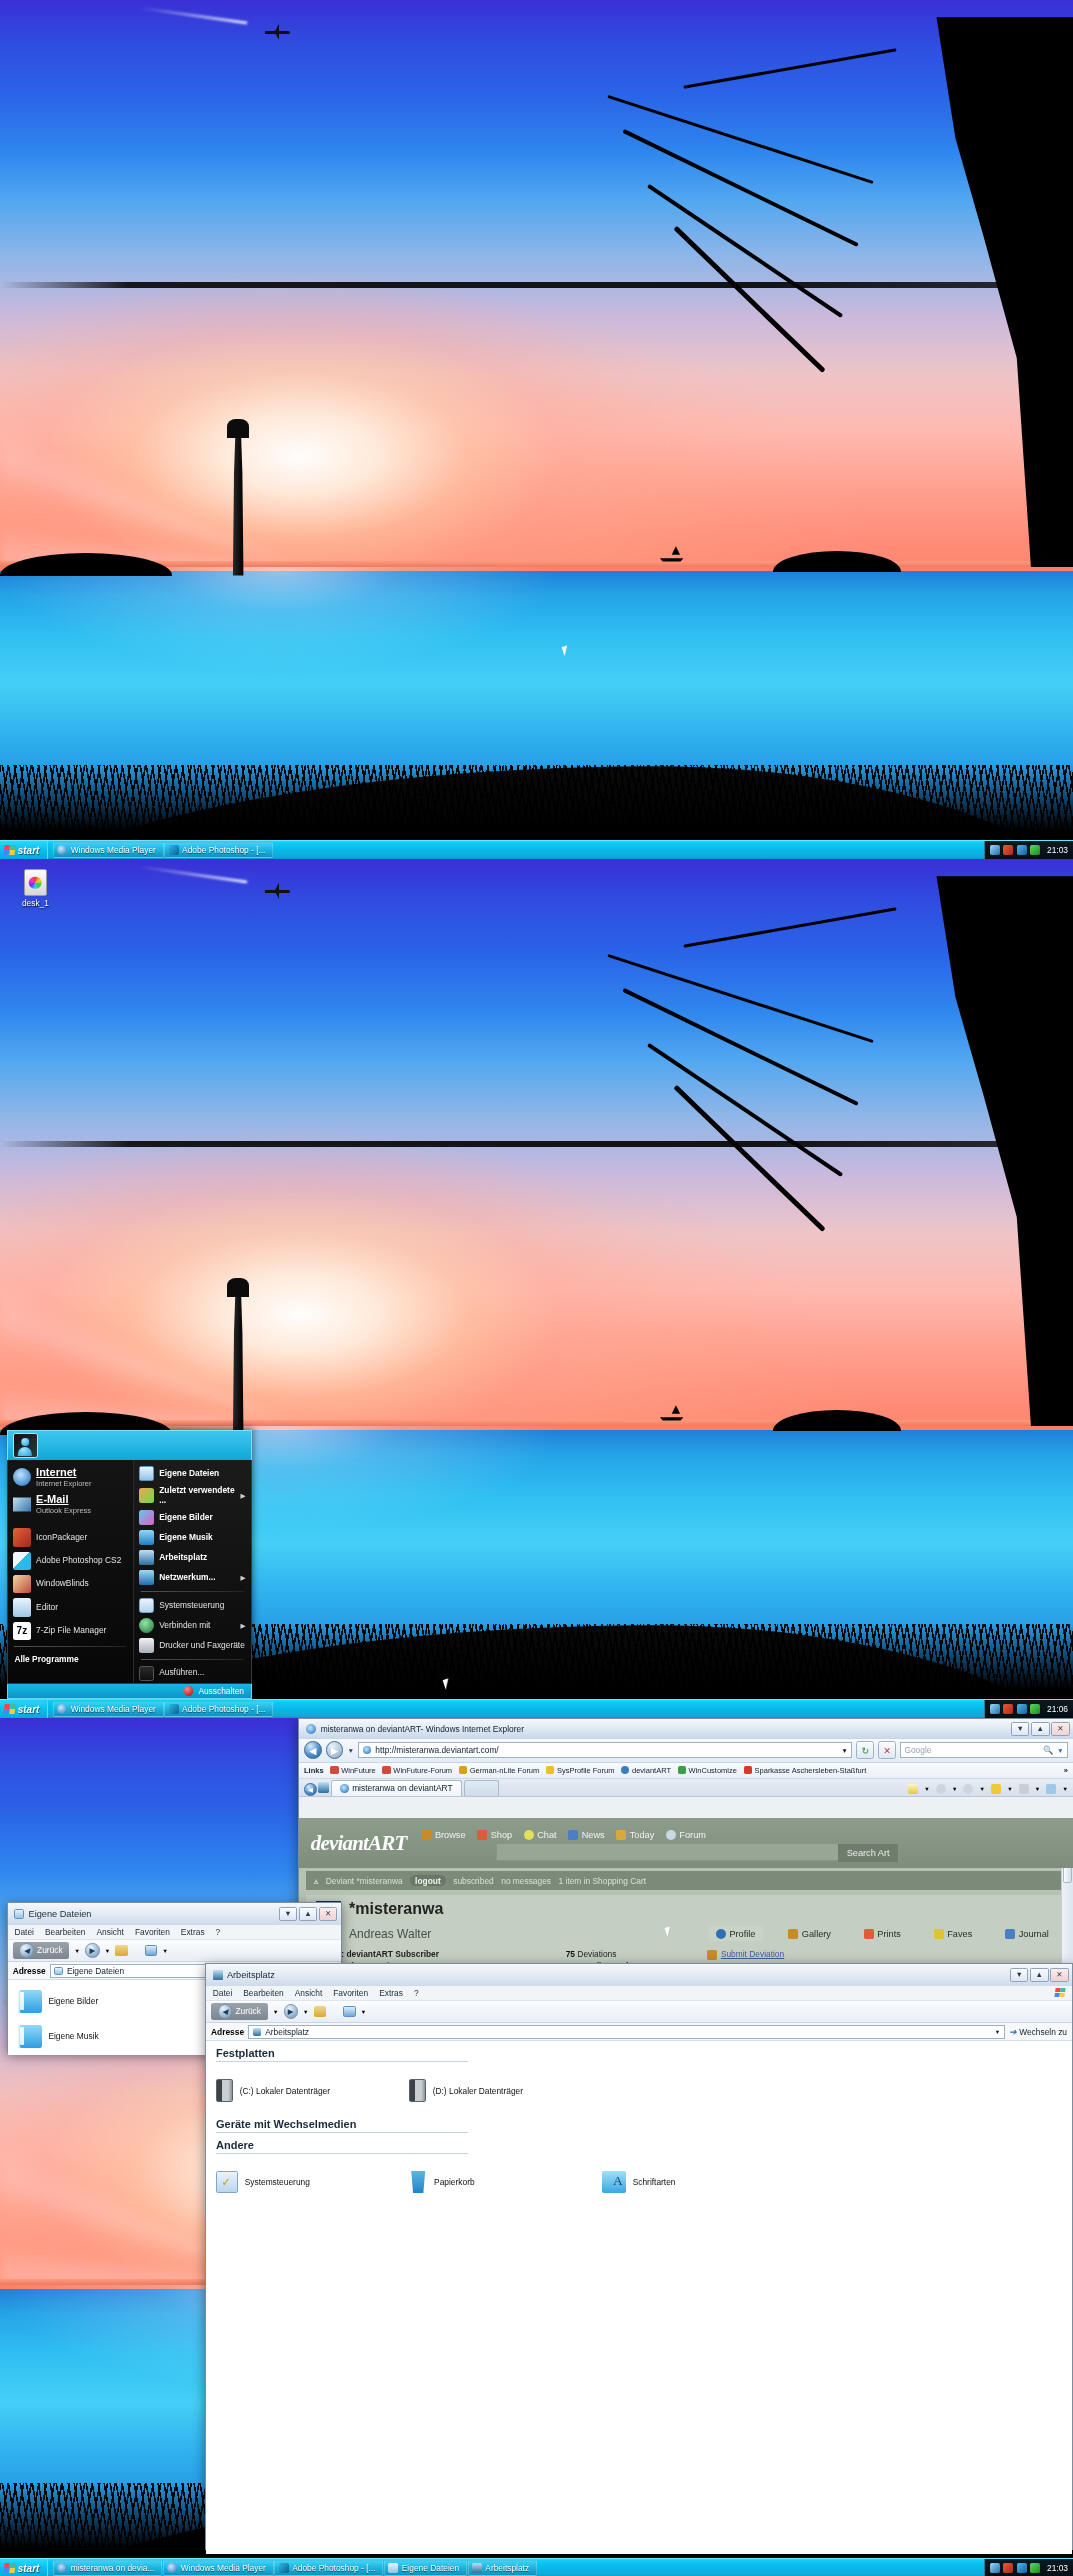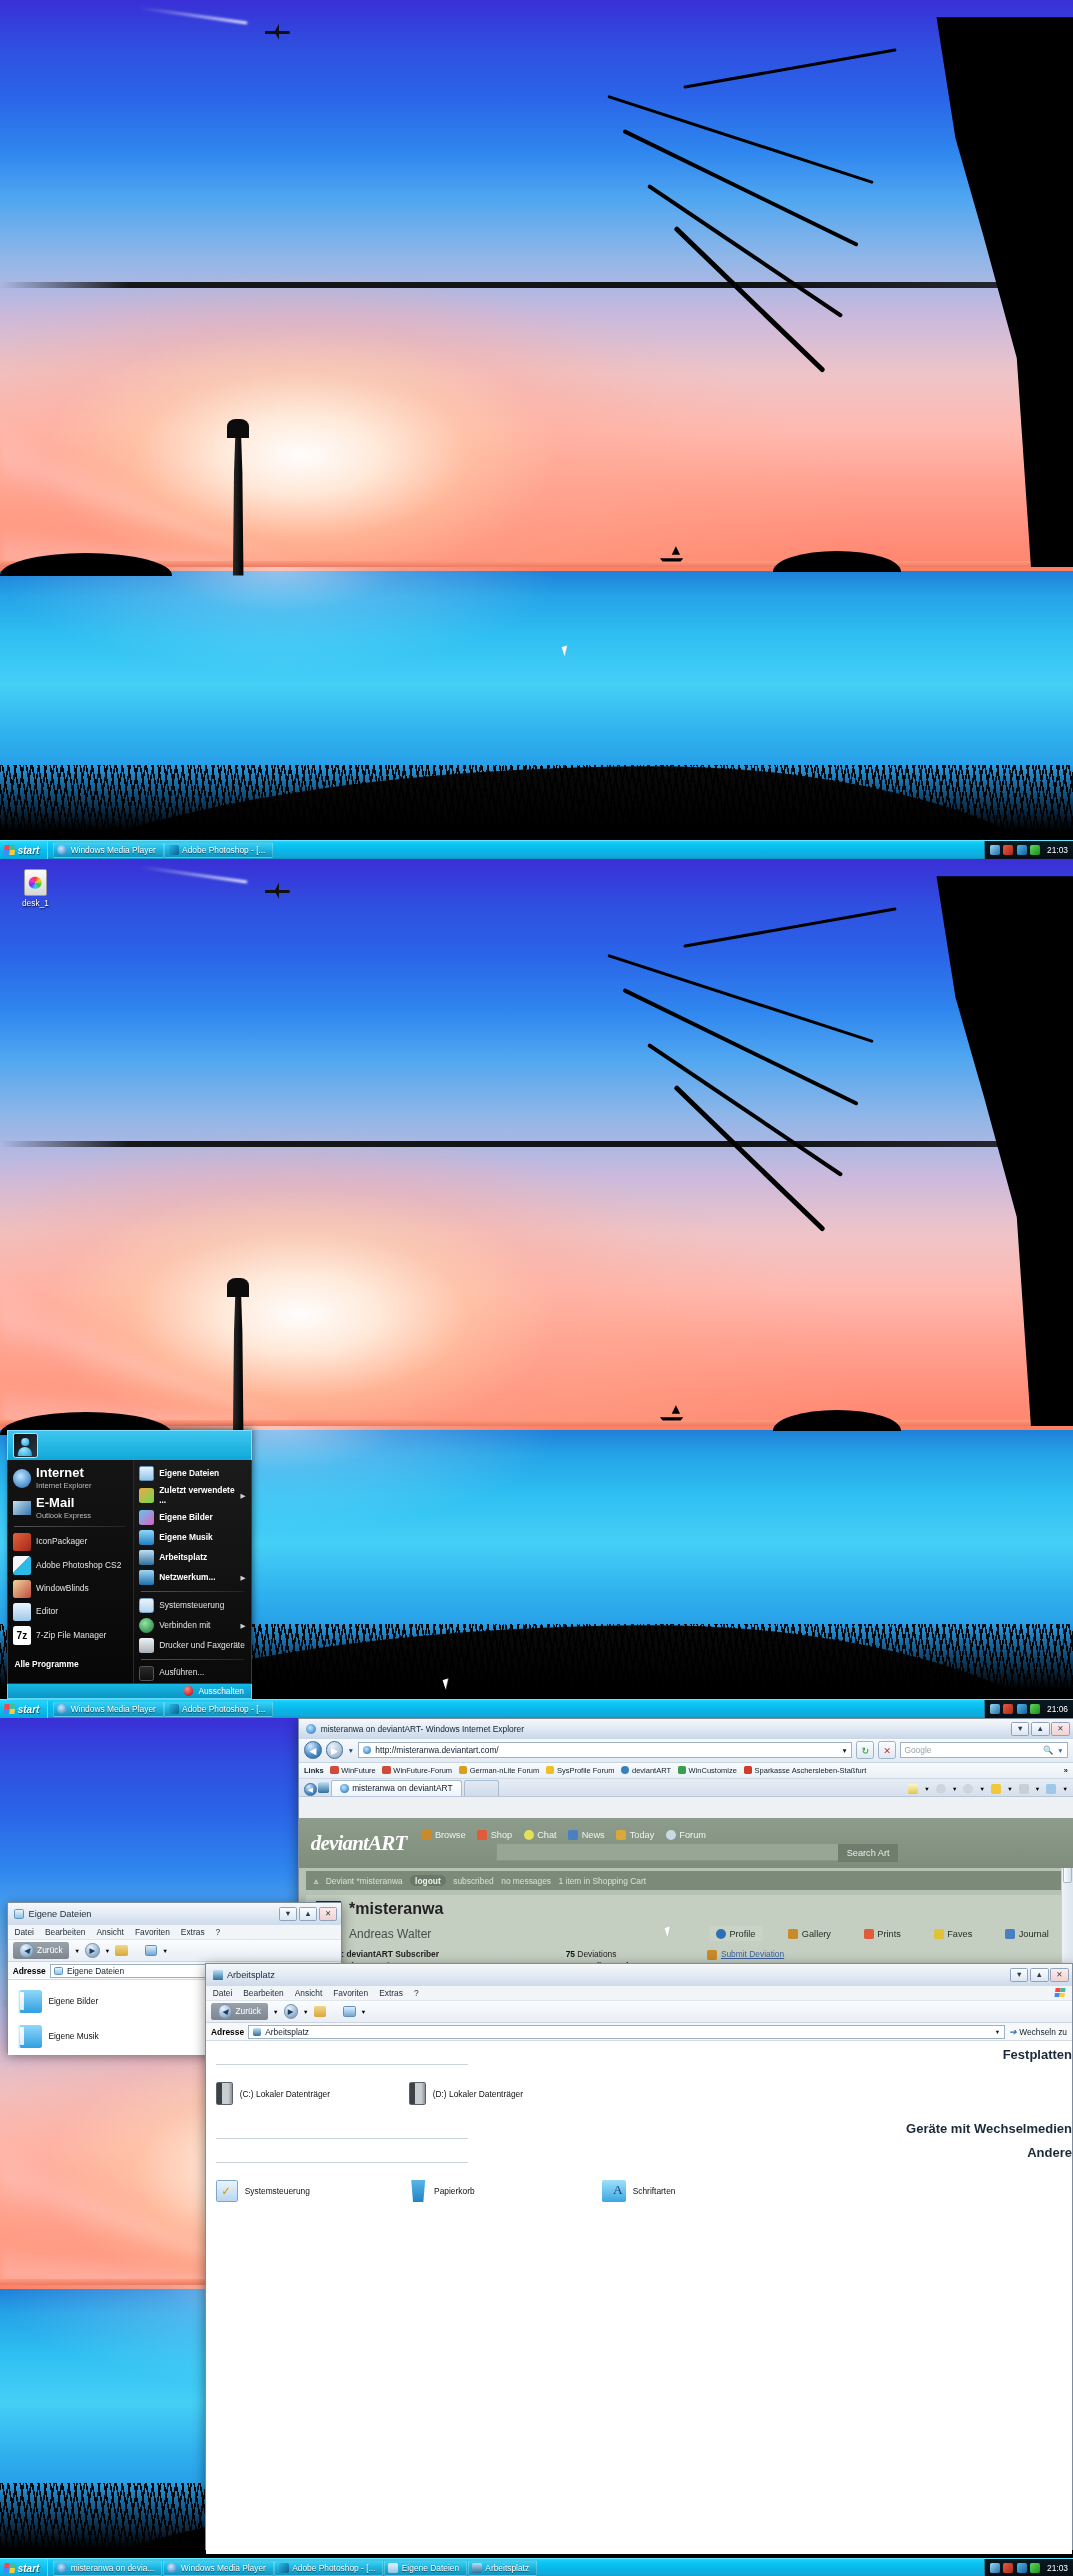--- a/index.html
+++ b/index.html
@@ -127,21 +127,21 @@
   .sm-avatar:before { content:""; position:absolute; left:50%; top:12.6px; transform:translateX(-50%);
     width:14.3px; height:9.2px; border-radius:7.5px 7.5px 0 0; background:radial-gradient(circle at 40% 25%,#9fe8ff,#1b9bd8); }
   .sm-body { display:flex; background:#0b0b0b; border:0.8px solid #3a3a3a; border-top:none; }
   .sm-left { width:126px; background:linear-gradient(to bottom,#141414,#070707); padding:3.4px 0 0 0; }
   .sm-right { width:118px; background:linear-gradient(to bottom,#1b1b1b,#0a0a0a); padding:3.4px 0 0 0;
     border-left:0.8px solid #2a2a2a; }
   .sm-item { display:flex; align-items:center; gap:5px; padding:2.5px 5px; color:#e8e8e8;
     line-height:1.15; cursor:default; }
   .sm-ico { width:18.4px; height:18.4px; flex:none; border-radius:2.5px; }
   .sm-ico.sm { width:15px; height:15px; }
-  .sm-title { font-weight:bold; font-size:13px; color:#fff; }
+  .sm-title { font-weight:bold; font-size:11px; color:#fff;text-decoration:underline; }
   .sm-sub { font-size:7.5px; color:#bdbdbd; }
   .sm-plain { font-size:8.4px; color:#e3e3e3; }
   .sm-bold { font-size:8.4px; color:#fff; font-weight:bold; }
   .sm-sep { height:0.8px; margin:3.4px 6.7px; background:linear-gradient(to right,#555,#222); }
   .sm-arrow { margin-left:auto; color:#cfcfcf; font-size:6.7px; }
   .sm-all { padding:4.2px 6.7px; color:#fff; font-size:8.4px; font-weight:bold; }
   .sm-footer { height:15px; background:linear-gradient(to bottom,#17b6e4,#0b96c6);
     display:flex; align-items:center; justify-content:flex-end; gap:5px; padding-right:6.7px;
     border:0.8px solid #5fd8f5; border-top:none; color:#fff; font-size:8.4px;padding-left:22px; }
   .pwr { width:9.2px; height:9.2px; border-radius:50%;
@@ -177,21 +177,21 @@
   .circbtn { width:14.3px; height:14.3px; border-radius:50%; flex:none;
     background:radial-gradient(circle at 35% 28%,#eaf4ff,#9fb9d4 60%,#6d8aa8);
     border:0.8px solid #7b93ad; display:flex; align-items:center; justify-content:center;
     font-size:7.5px; color:#17405f; }
   .addrbar { height:18.4px; display:flex; align-items:center; gap:4.2px; padding:0 5px;
     background:#f6f8fa; border-bottom:0.8px solid #d4dce6; font-size:8.4px; }
   .addrfield { flex:1; height:14.3px; display:flex; align-items:center; gap:4.2px; padding:0 3.4px;
     background:#fff; border:0.8px solid #9db0c4; font-size:8.4px; color:#12202e; }
   .goto { display:flex; align-items:center; gap:2.5px; font-size:8.4px; color:#12202e; }
   .win-body { background:#fff; position:relative; overflow:hidden; }
-  .grp { font-size:13px; font-weight:bold; color:#1b2a3a; margin:5.9px 0 1.7px 10px;text-align:right; }
+  .grp { font-size:11px; font-weight:bold; color:#1b2a3a; margin:5.9px 0 1.7px 10px; }
   .grpline { height:0.8px; background:#c9d3de; margin:0 0 3.4px 10px; width:168px; }
   .folders { display:flex; flex-wrap:wrap; padding:3.4px 0 0 10px; }
   .fitem { display:flex; align-items:center; gap:6.7px; width:180px; height:35px; font-size:8.4px; color:#111; }
   .fico { width:24px; height:22.6px; flex:none; position:relative; }
   .folder { background:linear-gradient(to bottom,#8fd8fa,#2f9fe0); border-radius:1.7px 2.5px 2.5px 1.7px;
     box-shadow:inset 1.7px 0 0 #e9f7ff; }
   .folder:after { content:""; position:absolute; left:2.5px; top:2.5px; width:4.2px; height:17.6px;
     background:linear-gradient(to bottom,#fdfdfd,#dfeef8); border-radius:0.8px; }
   .drive { width:17px; height:23.5px; background:linear-gradient(to right,#3c4248 0 35%,#c9ced3 35% 75%,#8b9298);
     border-radius:1.7px; border:0.8px solid #5a6268; }

